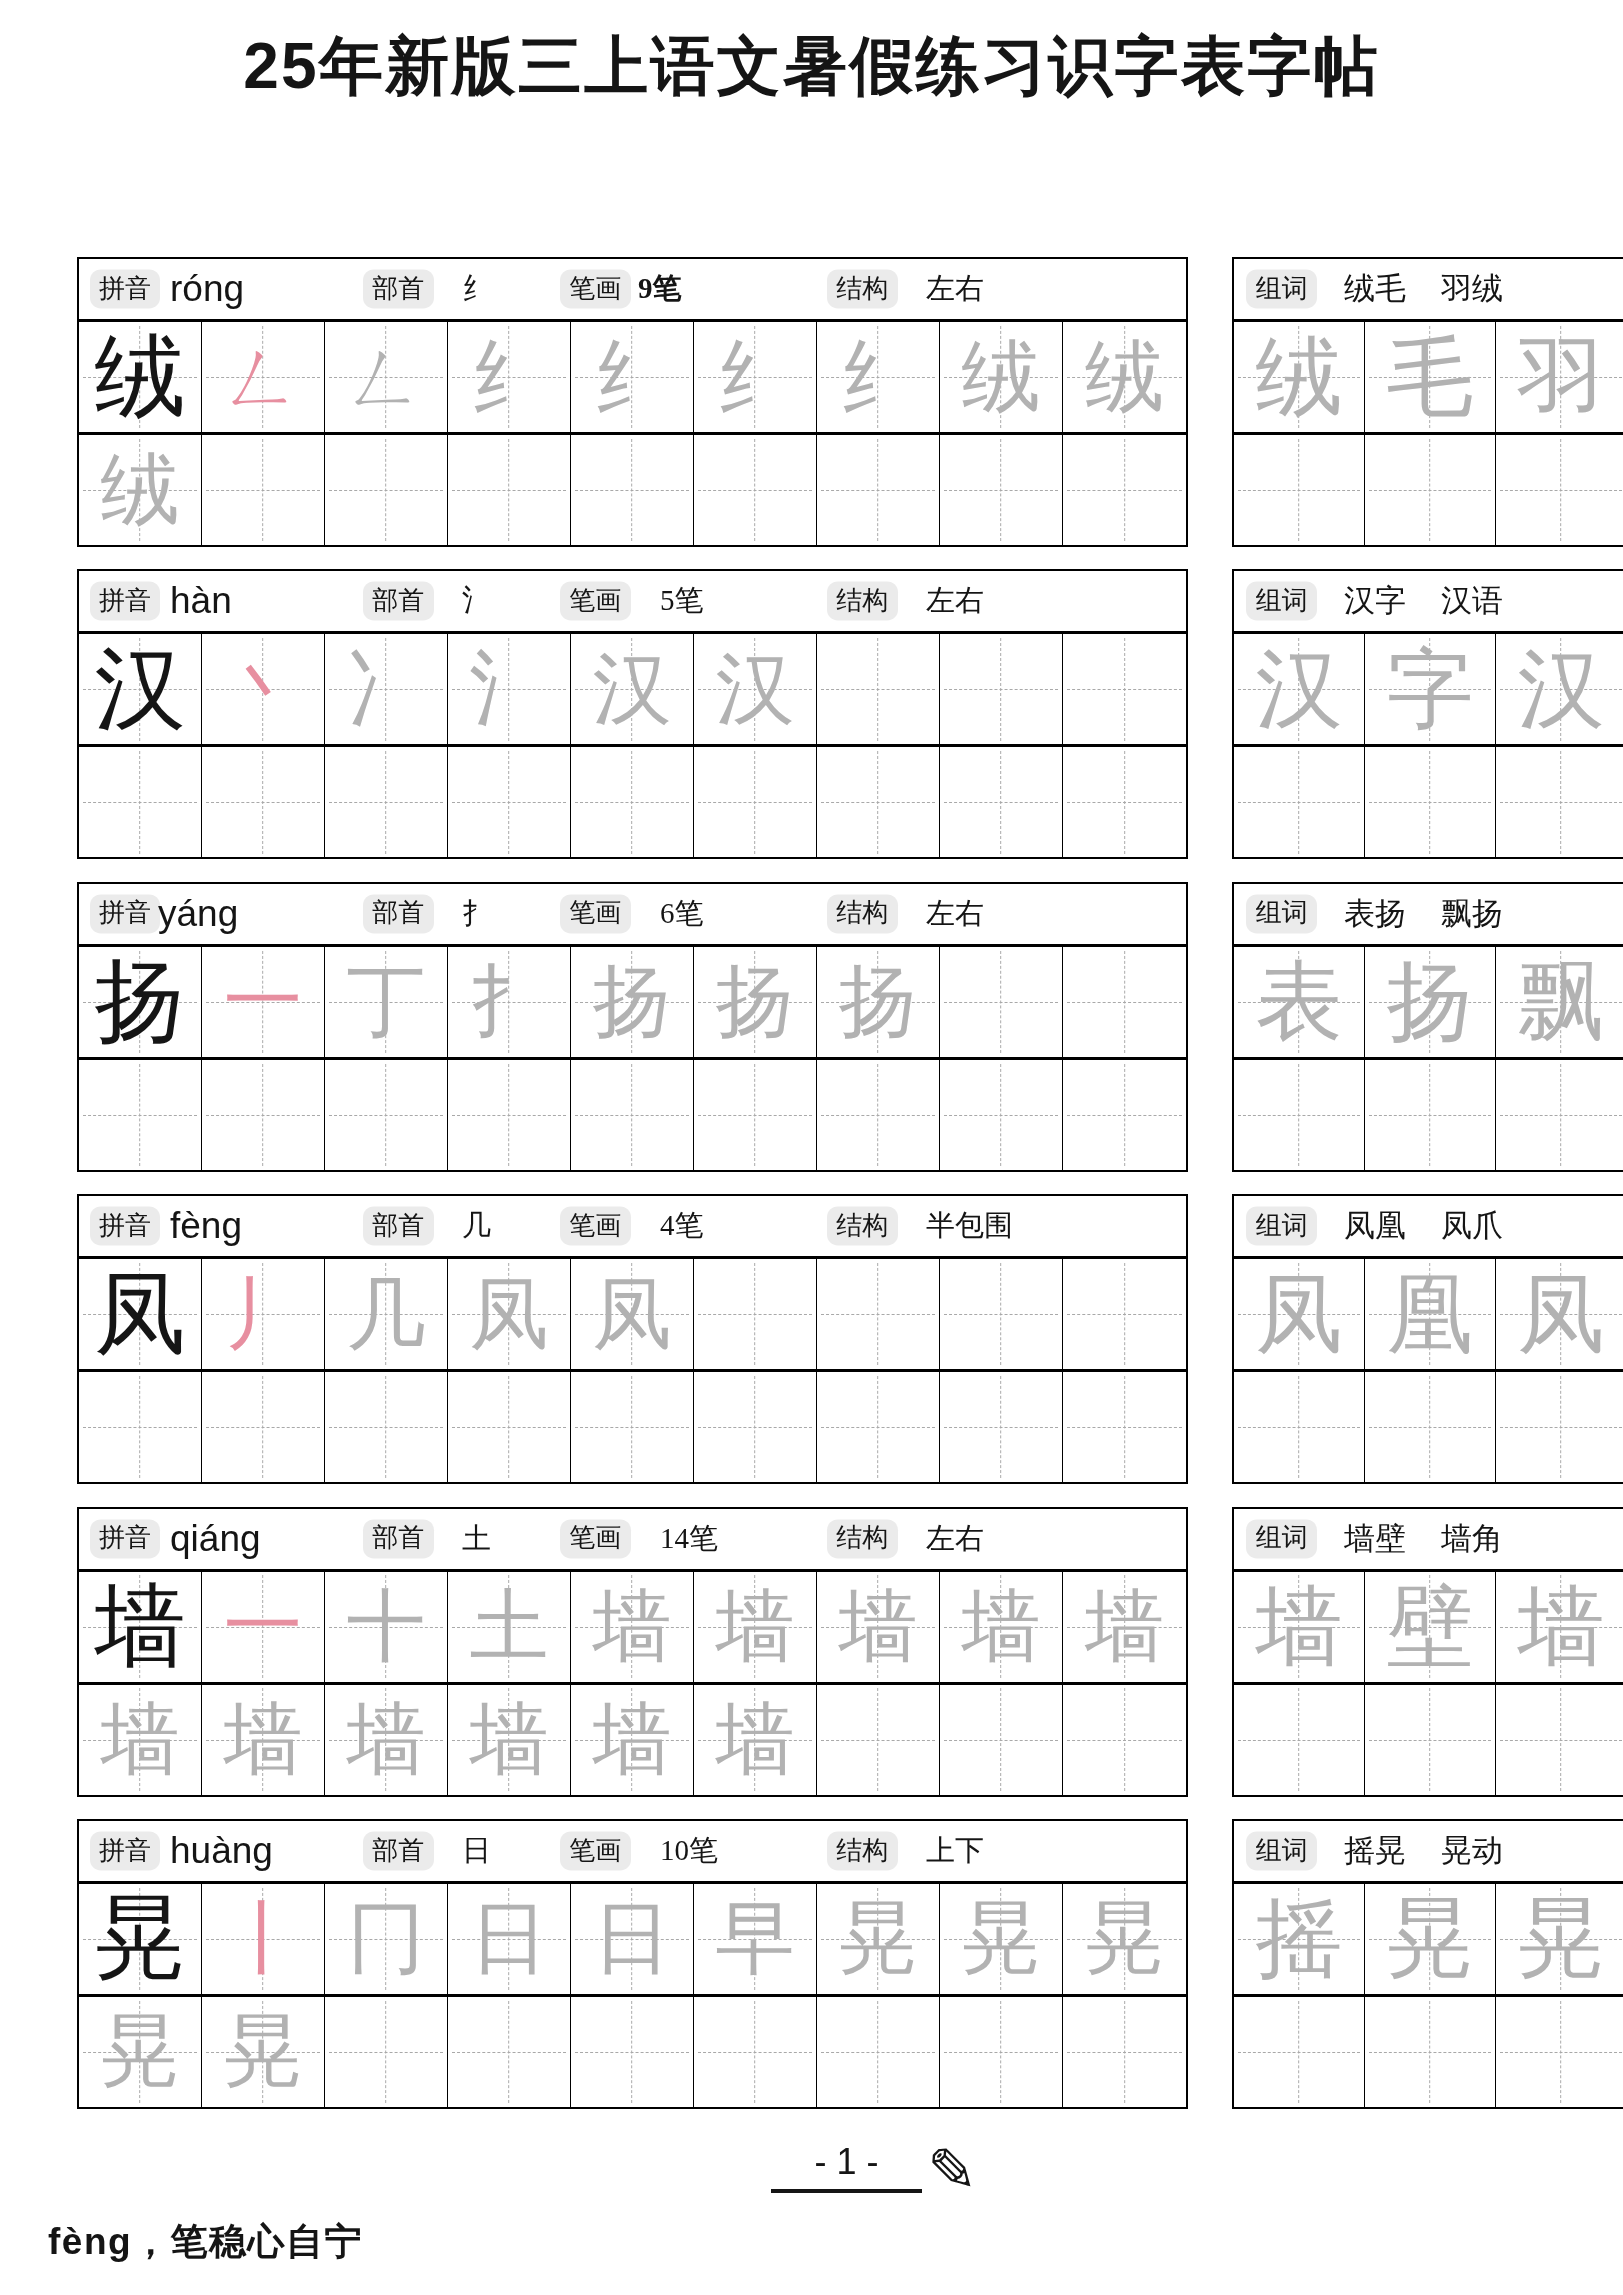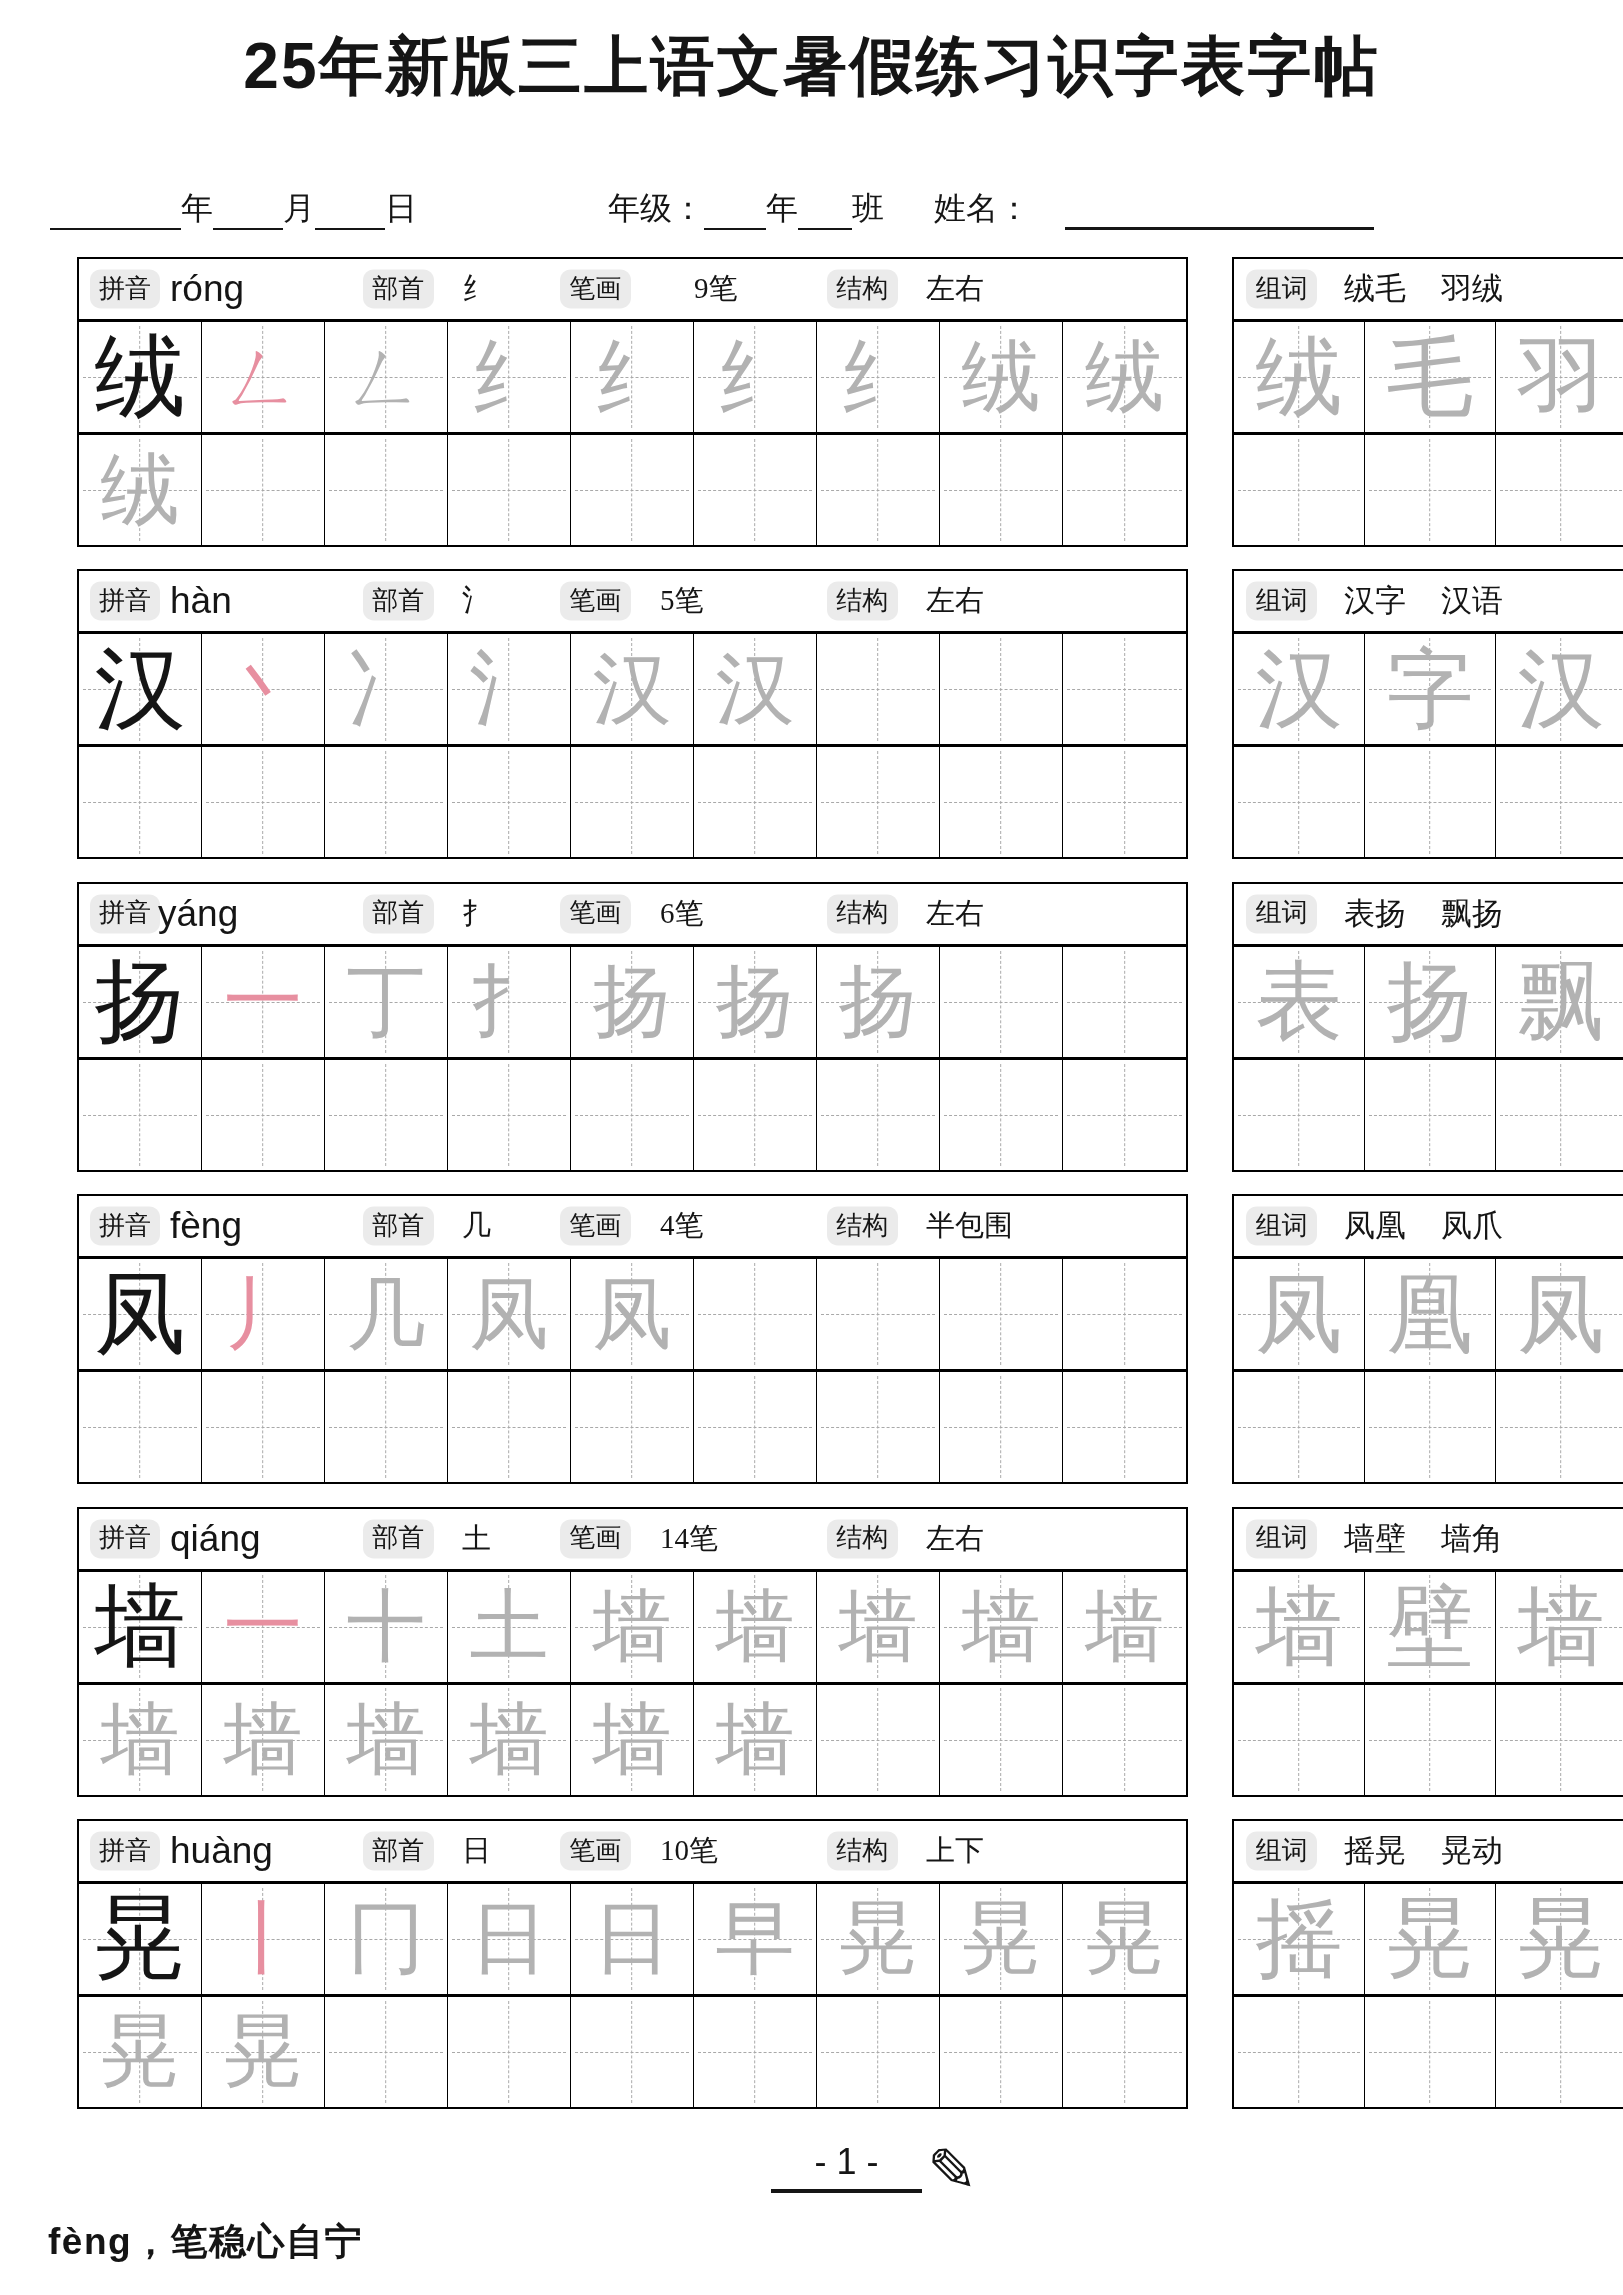--- a/index.html
+++ b/index.html
@@ -97,34 +97,31 @@
     font-family:"Liberation Sans",sans-serif;letter-spacing:1.5px;
   }
 </style>
 </head>
 <body>
 
 <div class="page">
 
   <div class="title">25年新版三上语文暑假练习识字表字帖</div>
 
-  <div class="dateline">
-    <span class="blank w170"></span><span>年</span><span class="blank w90"></span><span>月</span><span class="blank w90"></span><span>日</span><span class="sp247"></span><span>年级：</span><span class="blank w80"></span><span>年</span><span class="blank w70"></span><span>班</span><span class="sp65"></span><span>姓名：</span><span class="sp45"></span><span class="blank wname"></span>
-  </div>
 
   <div id="sections">
       <div class="section-row">
         <div class="panel left">
           <div class="phead">
             <span class="pill" style="left: 10.8px;">拼音</span>
             <span class="val pinyin" style="left: 91px;">róng</span>
             <span class="pill" style="left: 284px;">部首</span>
             <span class="val" style="left: 383px;">纟</span>
             <span class="pill" style="left: 481px;">笔画</span>
-            <span class="val" style="left: 615px;">9笔</span>
+            <span class="val" style="left: 559px; font-weight: bold;">9笔</span>
             <span class="pill" style="left: 748px;">结构</span>
             <span class="val" style="left: 847px;">左右</span>
           </div>
           <div class="grid g9 row-top">
             <div class="cell">
               <span class="glyph c-black">绒</span>
             </div>
             <div class="cell">
               <span class="glyph c-pink">ㄥ</span>
             </div>

